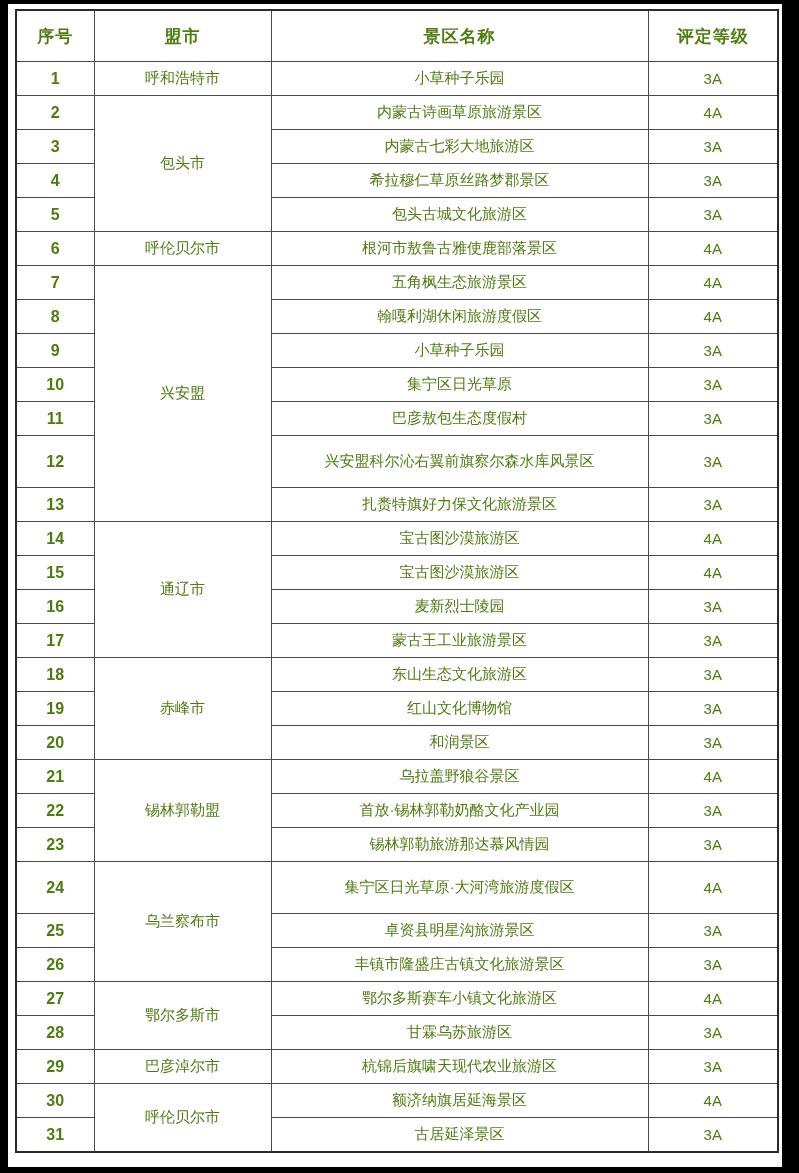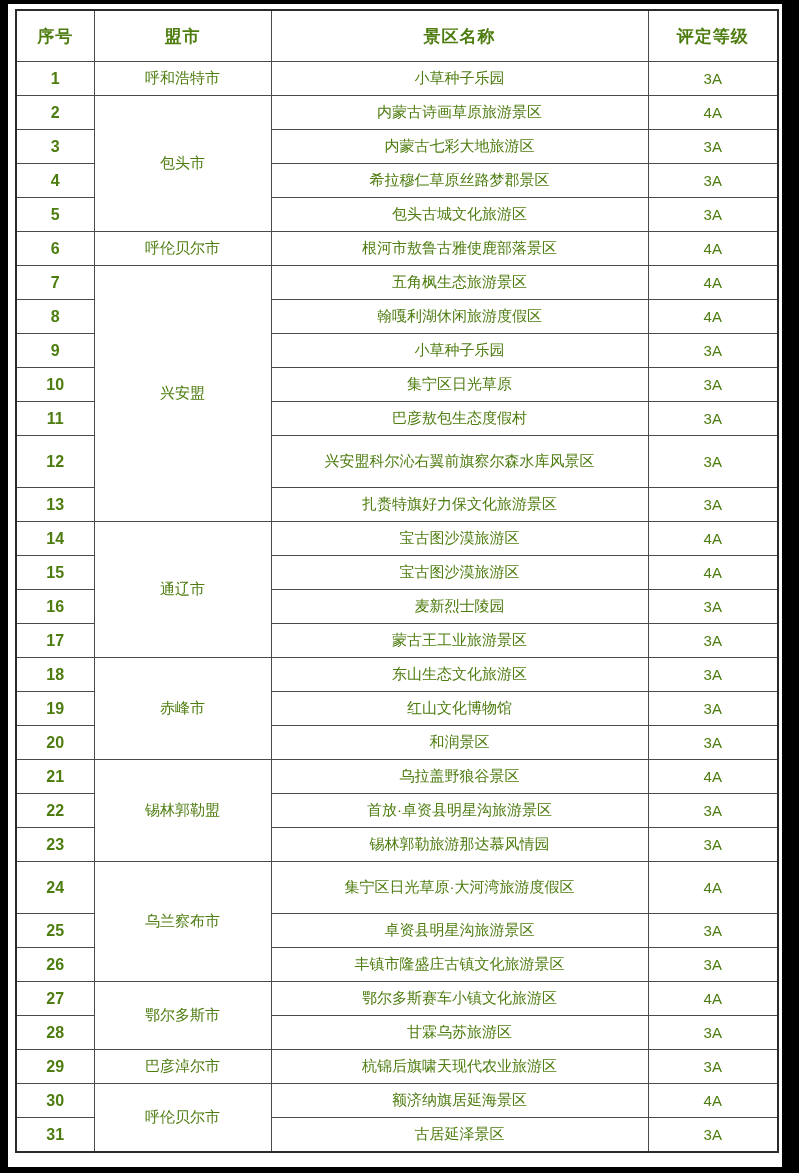--- a/index.html
+++ b/index.html
@@ -195,21 +195,21 @@
             <td class="grade">3A</td>
           </tr>
           <tr>
             <td class="serial">21</td>
             <td class="city" rowspan="3">锡林郭勒盟</td>
             <td class="name">乌拉盖野狼谷景区</td>
             <td class="grade">4A</td>
           </tr>
           <tr>
             <td class="serial">22</td>
-            <td class="name">首放·卓资县明星沟旅游景区</td>
+            <td class="name">首放·锡林郭勒奶酪文化产业园</td>
             <td class="grade">3A</td>
           </tr>
           <tr>
             <td class="serial">23</td>
             <td class="name">锡林郭勒旅游那达慕风情园</td>
             <td class="grade">3A</td>
           </tr>
           <tr class="tall">
             <td class="serial">24</td>
             <td class="city" rowspan="3">乌兰察布市</td>

